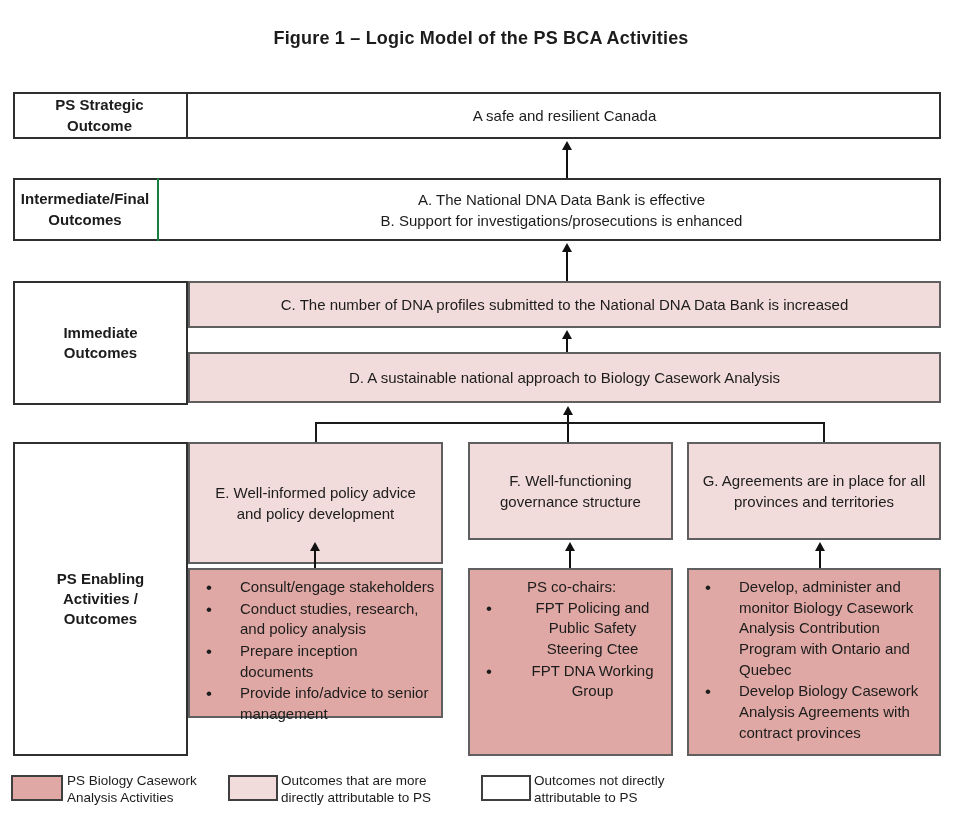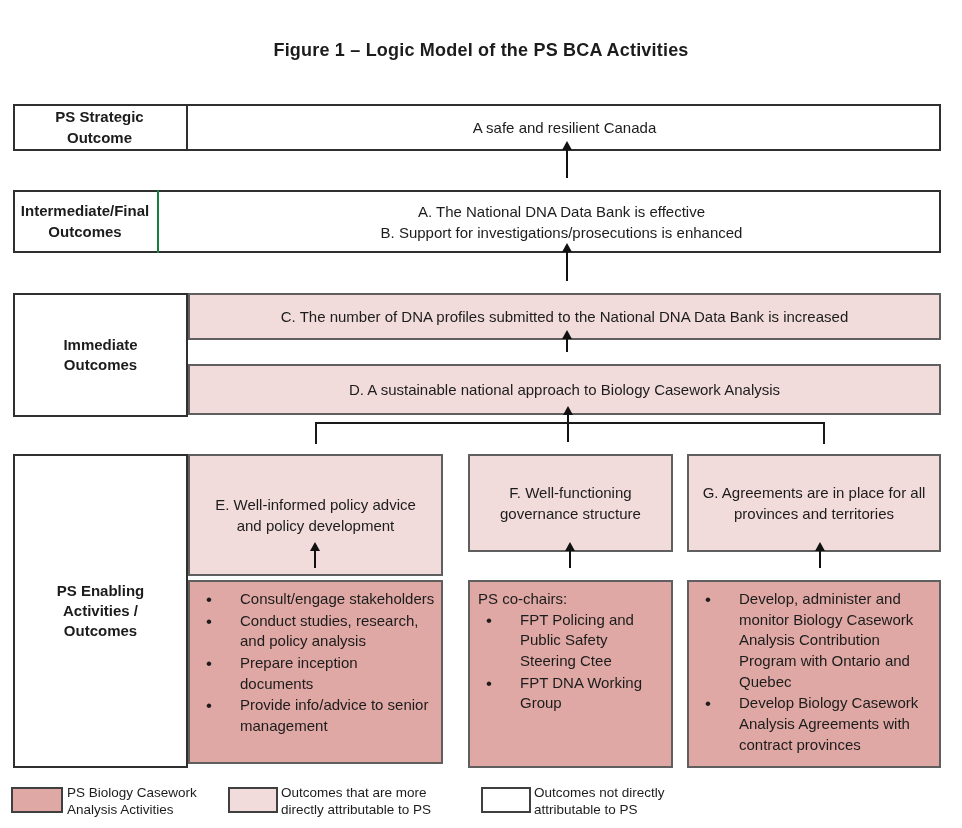--- a/index.html
+++ b/index.html
@@ -4,21 +4,21 @@
 <style>
   html, body { margin: 0; padding: 0; background: #ffffff; }
   #canvas {
     position: relative;
     width: 962px;
     height: 828px;
     background: #ffffff;
     font-family: "Liberation Sans", "DejaVu Sans", sans-serif;
     color: #1c1c1c;
   }
-  .abs { position: absolute; box-sizing: border-box; margin-top: 12px; }
+  .abs { position: absolute; box-sizing: border-box; }
 
   .figure-title {
     left: 0; top: 28px; width: 962px;
     text-align: center;
     font-size: 18px; font-weight: bold;
     letter-spacing: 0.2px;
   }
 
   
   .wbox { background: #ffffff; border: 2px solid #2f2f2f; }
@@ -104,30 +104,30 @@
   <div class="abs pbox-light center-flex body-text" style="left:468px; top:442px; width:205px; height:98px; padding:0 14px;">F. Well-functioning governance structure</div>
   <div class="abs pbox-light center-flex body-text" style="left:687px; top:442px; width:254px; height:98px; padding:0 12px;">G. Agreements are in place for all provinces and territories</div>
 
   <div class="ahead" style="left:310px; top:542px;"></div>
   <div class="aline" style="left:314px; top:550px; height:18px;"></div>
   <div class="ahead" style="left:565px; top:542px;"></div>
   <div class="aline" style="left:569px; top:550px; height:18px;"></div>
   <div class="ahead" style="left:815px; top:542px;"></div>
   <div class="aline" style="left:819px; top:550px; height:18px;"></div>
 
-  <div class="abs pbox-dark bullets-box" style="left:188px; top:568px; width:255px; height:184px;">
+  <div class="abs pbox-dark bullets-box" style="left:188px; top:568px; width:255px; height:150px;">
     <ul class="blist">
       <li>Consult/engage stakeholders</li>
       <li>Conduct studies, research, and policy analysis</li>
       <li>Prepare inception documents</li>
       <li>Provide info/advice to senior management</li>
     </ul>
   </div>
 
-  <div class="abs pbox-dark bullets-box" style="left:468px; top:568px; width:205px; height:188px;">
+  <div class="abs pbox-dark bullets-box" style="left:468px; top:568px; width:205px; height:188px;text-align:center;">
     <div class="intro-line">PS co-chairs:</div>
     <ul class="blist">
       <li>FPT Policing and Public Safety Steering Ctee</li>
       <li>FPT DNA Working Group</li>
     </ul>
   </div>
 
   <div class="abs pbox-dark bullets-box" style="left:687px; top:568px; width:254px; height:188px;">
     <ul class="blist">
       <li>Develop, administer and monitor Biology Casework Analysis Contribution Program with Ontario and Quebec</li>

